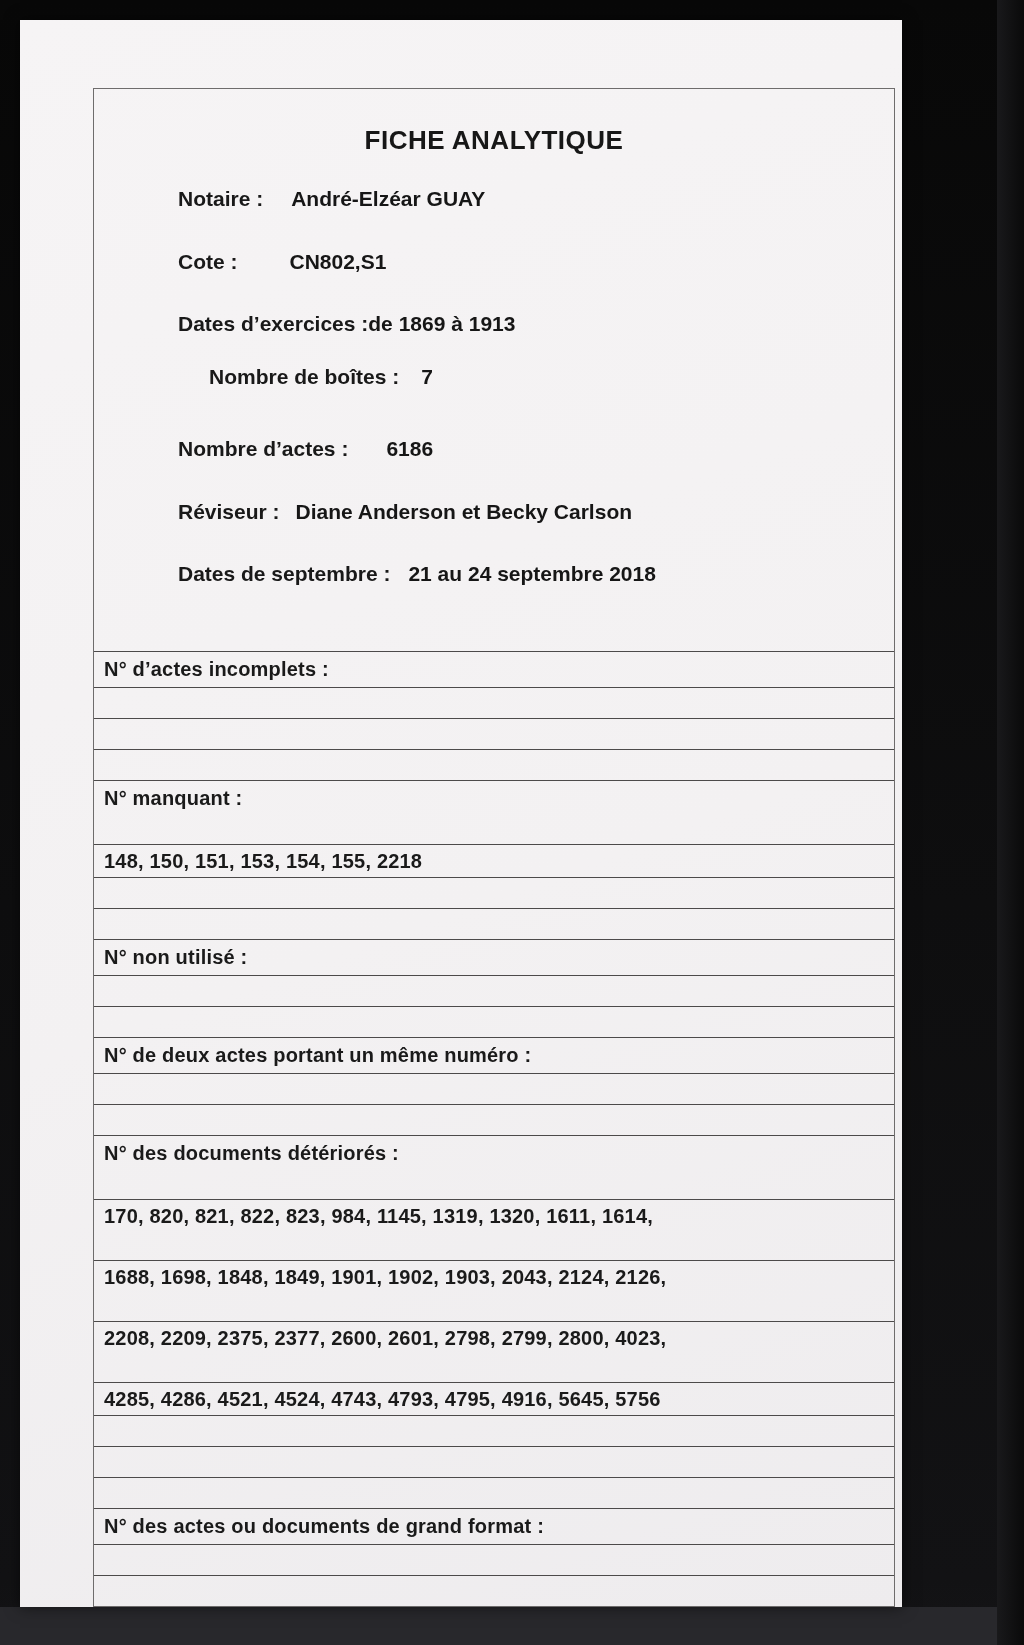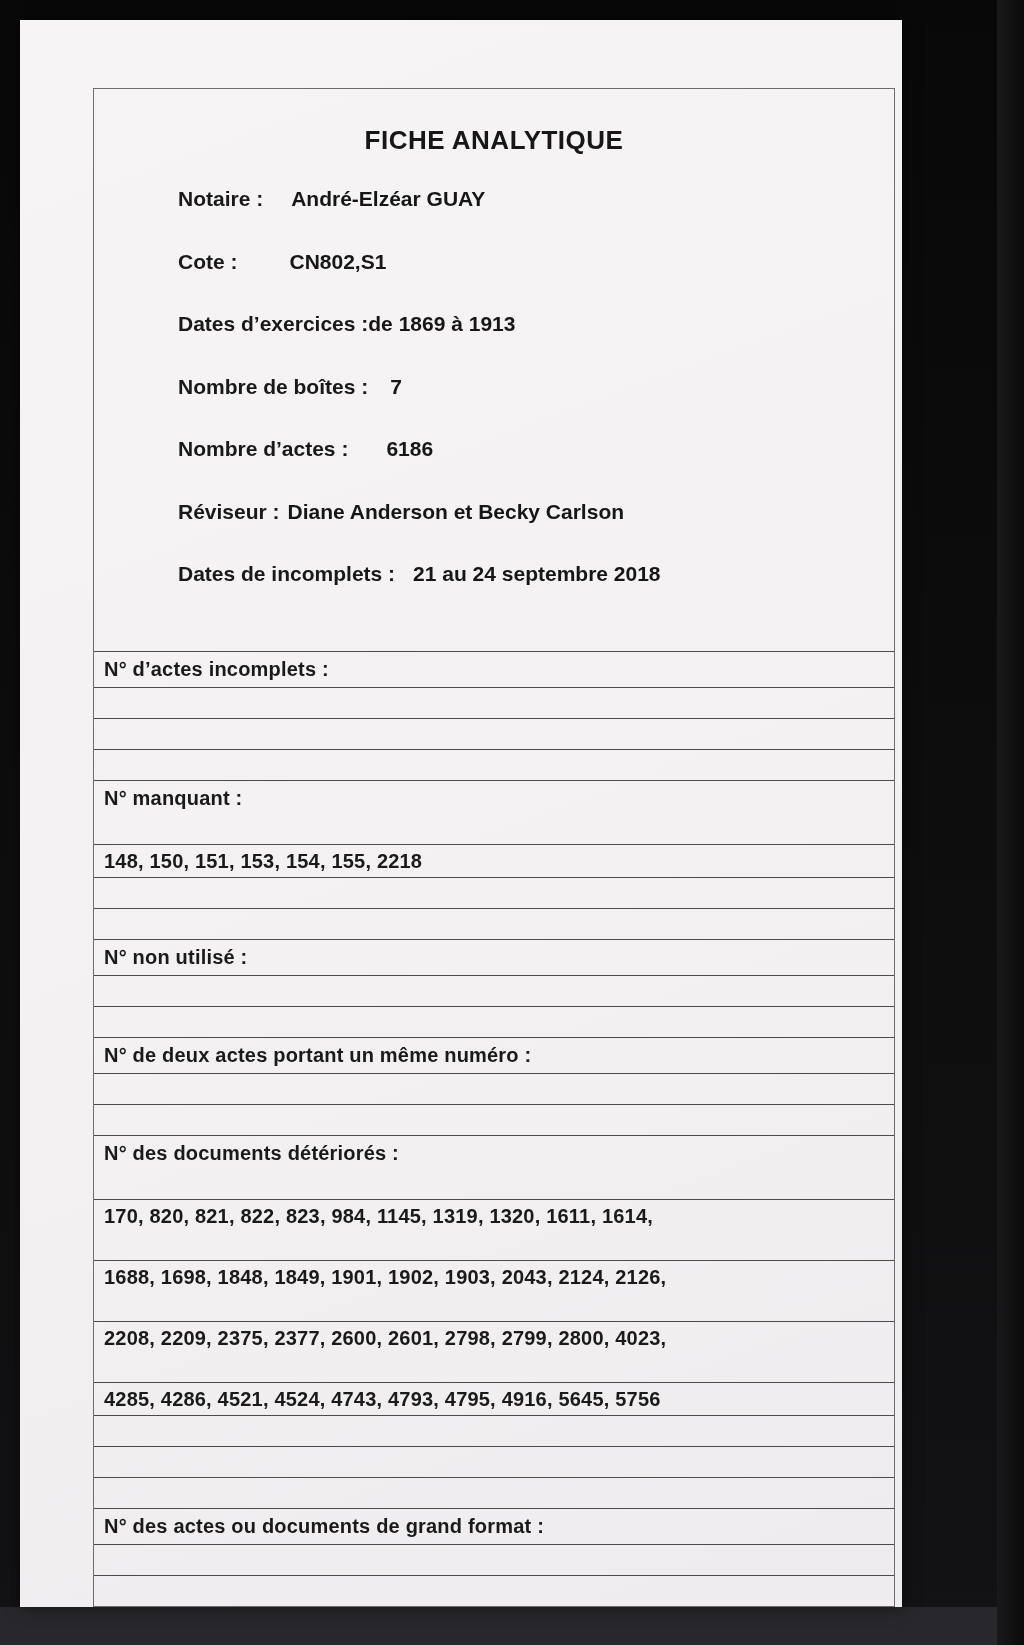--- a/index.html
+++ b/index.html
@@ -32,23 +32,23 @@
     position:absolute;top:36px;left:0;width:100%;
     text-align:center;font-size:26px;font-weight:bold;letter-spacing:.5px;
     color:#171717;
   }
   .hline{position:absolute;left:84px;white-space:nowrap;font-size:21px;font-weight:bold;line-height:24px;}
   .hline .lab{color:#191919;}
   .hline .val{color:#161616;}
   .f0{top:98px;}  .f0 .val{margin-left:28px;}
   .f1{top:161px;} .f1 .val{margin-left:52px;}
   .f2{top:223px;} .f2 .val{margin-left:0;}
-  .f3{top:286px;} .f3 .val{margin-left:22px;}
+  .f3{top:276px;margin-left:31px;} .f3 .val{margin-left:22px;}
   .f4{top:348px;text-align:center;} .f4 .val{margin-left:38px;}
-  .f5{top:411px;} .f5 .val{margin-left:8px;}
+  .f5{top:411px;} .f5 .val{margin-left:16px;}
   .f6{top:473px;} .f6 .val{margin-left:18px;}
   .trow{
     border-top:1px solid #4c4a4a;
     display:flex;align-items:center;
     padding-left:10px;
     font-weight:bold;font-size:20px;color:#1a1a1a;
     letter-spacing:.2px;white-space:nowrap;overflow:hidden;
   }
   .trow.lbl{height:35px;}
   .trow.val{height:32px;margin-top:28px;}
@@ -78,21 +78,21 @@
       <div class="hline f3">
         <span class="lab">Nombre de boîtes :</span><span class="val">7</span>
       </div>
       <div class="hline f4">
         <span class="lab">Nombre d’actes :</span><span class="val">6186</span>
       </div>
       <div class="hline f5">
         <span class="lab">Réviseur :</span><span class="val">Diane Anderson et Becky Carlson</span>
       </div>
       <div class="hline f6">
-        <span class="lab">Dates de incomplets :</span><span class="val">21 au 24 septembre 2018</span>
+        <span class="lab">Dates de septembre :</span><span class="val">21 au 24 septembre 2018</span>
       </div>
     </div>
 
     <div>
       <div class="trow lbl">N° d’actes incomplets :</div>
       <div class="trow empty"></div>
       <div class="trow empty"></div>
       <div class="trow empty"></div>
 
       <div class="trow lbl">N° manquant :</div>

